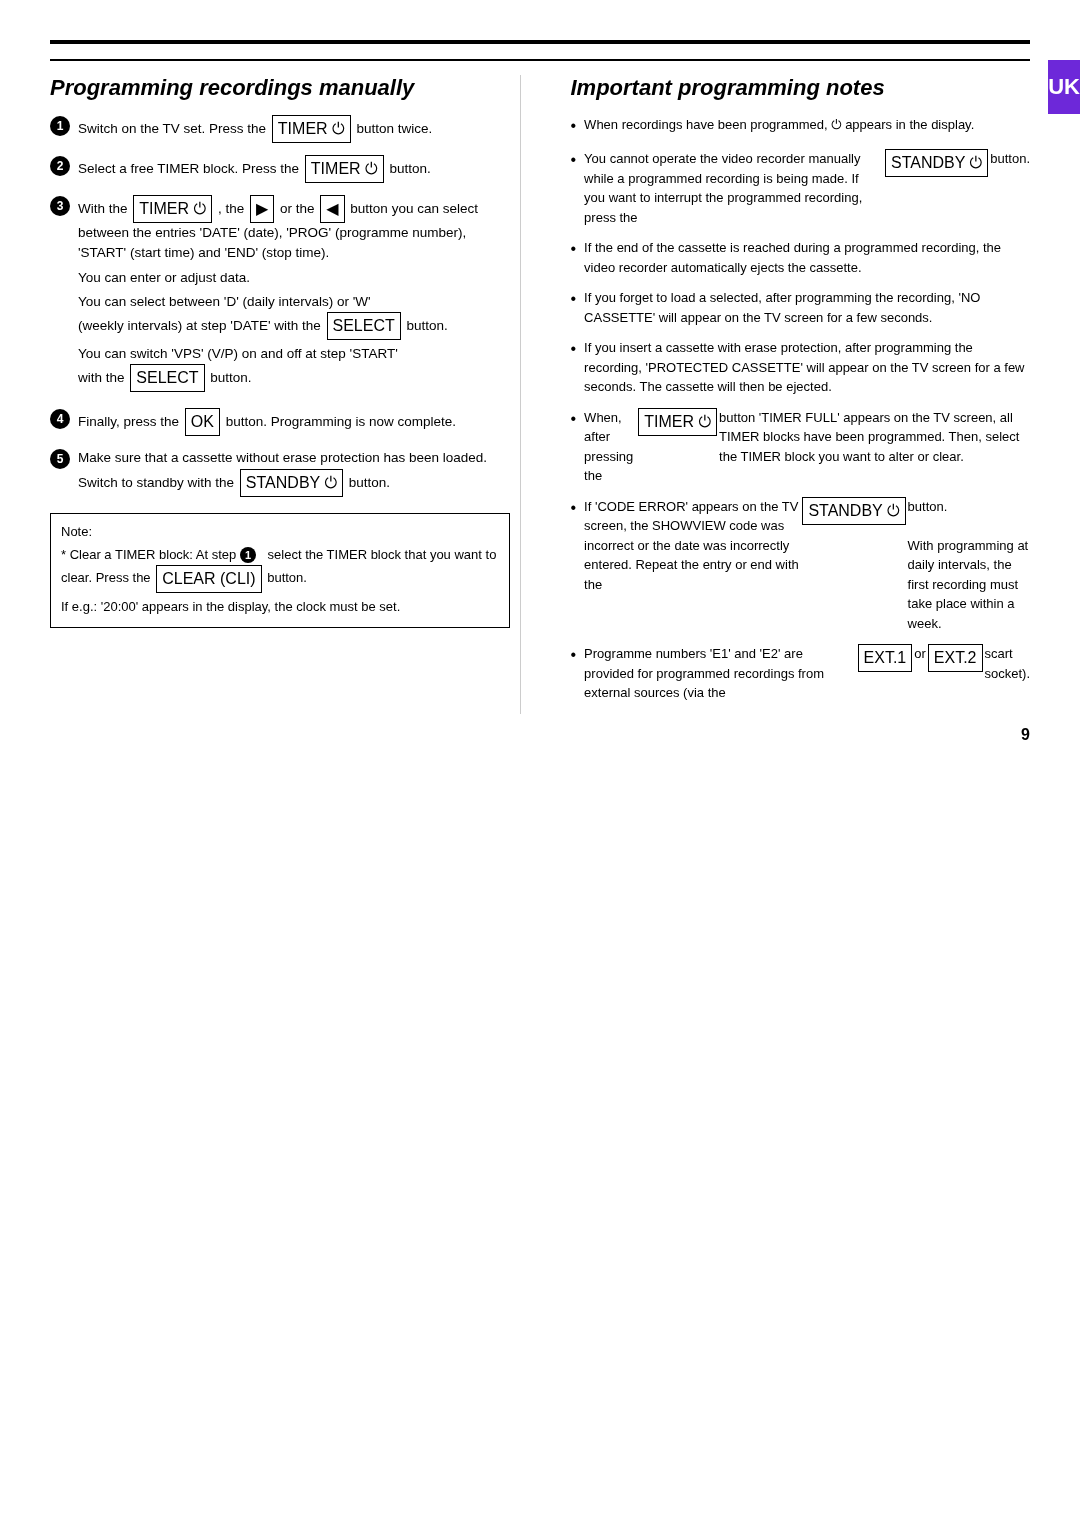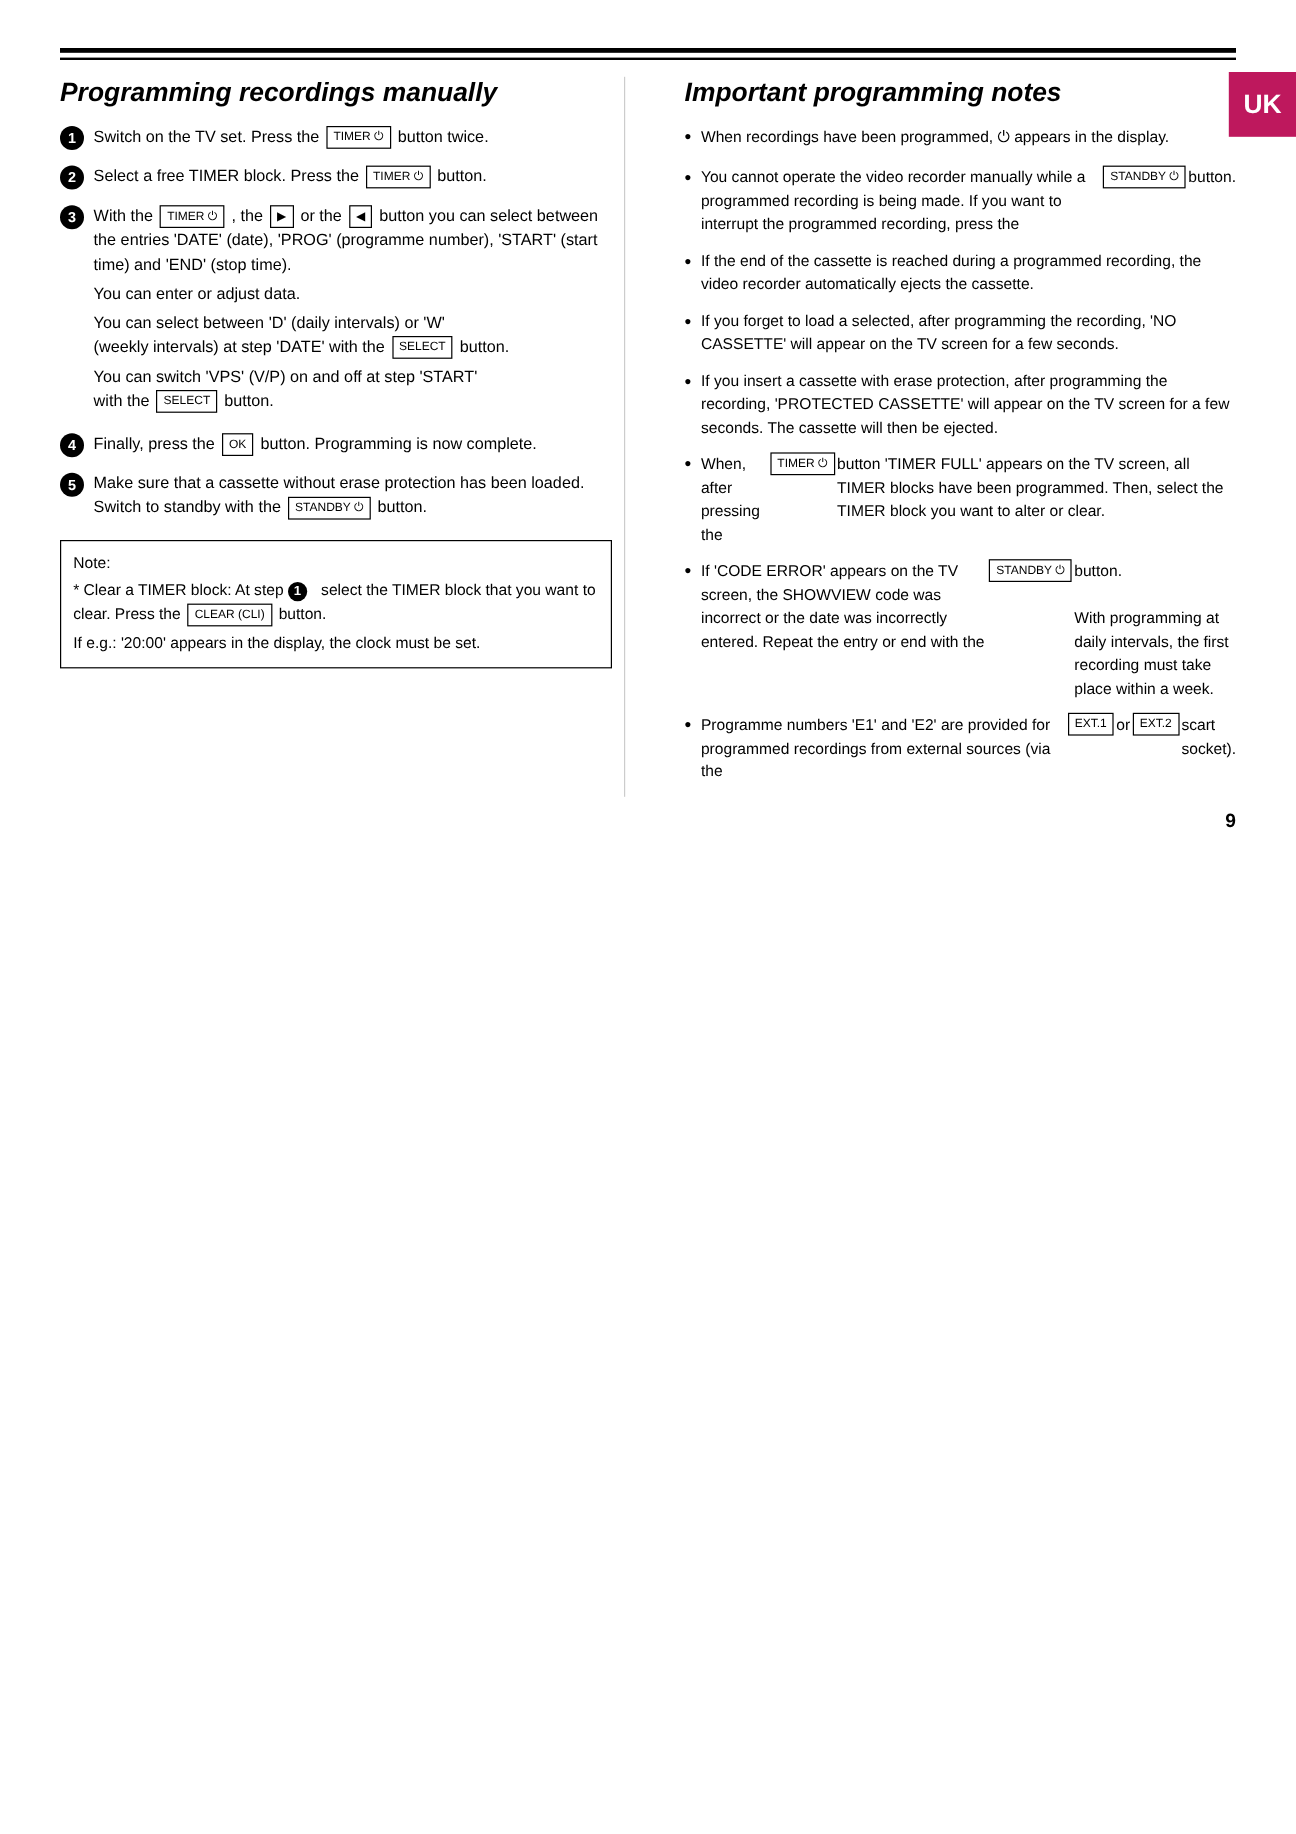--- a/index.html
+++ b/index.html
@@ -23,21 +23,21 @@
       border-top: 4px solid #000;
       margin-bottom: 0;
     }
 
     
     .two-col {
       display: flex;
       gap: 40px;
       border-top: 2px solid #000;
       padding-top: 14px;
-      margin-top: 4px;
+      margin-top: 15px;
     }
 
     .col-left {
       flex: 1;
       padding-right: 10px;
       border-right: 1px solid #ccc;
     }
 
     .col-right {
       flex: 1;
@@ -78,21 +78,21 @@
 
     .step-content {
       flex: 1;
     }
 
     
     .btn-key {
       display: inline-block;
       border: 1px solid #000;
       padding: 1px 5px;
-      font-size: 10px;
+      font-size: 16px;
       font-family: Arial, Helvetica, sans-serif;
       white-space: nowrap;
       vertical-align: middle;
       margin: 0 2px;
     }
 
     strong {
       font-weight: normal;
     }
 
@@ -129,25 +129,25 @@
       margin-right: 8px;
       flex-shrink: 0;
       margin-top: -1px;
     }
 
     
     .uk-badge {
       position: absolute;
       right: 0;
       top: 60px;
-      background: #be185d;
+      background: #6d28d9;
       color: #fff;
       font-size: 22px;
       font-weight: bold;
-      padding: 14px 12px;
+      padding: 14px 0;
       writing-mode: horizontal-tb;
     }
 
     
     .page-num {
       position: absolute;
       bottom: 30px;
       right: 50px;
       font-size: 16px;
       font-weight: bold;

